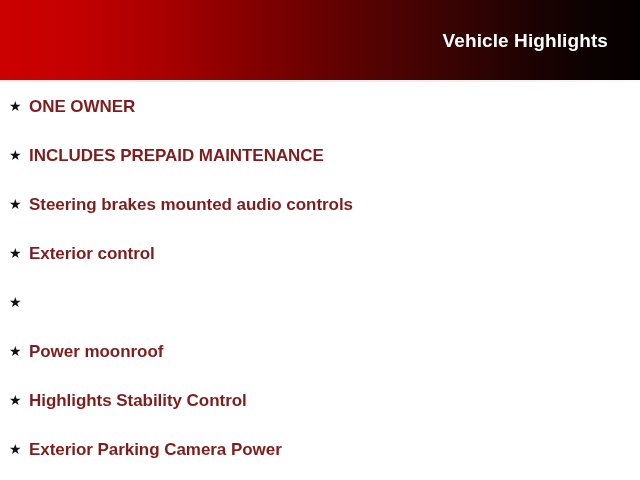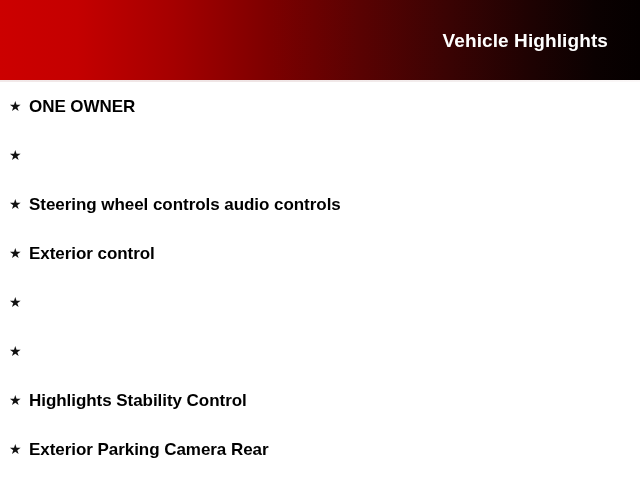--- a/index.html
+++ b/index.html
@@ -90,21 +90,21 @@
     width: 20px;
     flex: 0 0 20px;
     color: #111111;
     font-size: 14px;
     line-height: 1;
     text-align: left;
     transform: translateY(-1px);
   }
 
   .highlight-label {
-    color: #000000;
+    color: #7f1d1d;
     font-size: 17px;
     font-weight: bold;
     line-height: 20px;
     white-space: nowrap;
     letter-spacing: -0.05px;
   }
 </style>
 </head>
 <body>
 
@@ -117,45 +117,47 @@
 
   <ul id="highlights-list">
 
     <li class="highlight-row">
       <span class="star-icon">★</span>
       <span class="highlight-label">ONE OWNER</span>
     </li>
 
     <li class="highlight-row">
       <span class="star-icon">★</span>
+      <span class="highlight-label">INCLUDES PREPAID MAINTENANCE</span>
     </li>
 
     <li class="highlight-row">
       <span class="star-icon">★</span>
-      <span class="highlight-label">Steering wheel controls audio controls</span>
+      <span class="highlight-label">Steering brakes mounted audio controls</span>
     </li>
 
     <li class="highlight-row">
       <span class="star-icon">★</span>
       <span class="highlight-label">Exterior control</span>
     </li>
 
     <li class="highlight-row">
       <span class="star-icon">★</span>
     </li>
 
     <li class="highlight-row">
       <span class="star-icon">★</span>
+      <span class="highlight-label">Power moonroof</span>
     </li>
 
     <li class="highlight-row">
       <span class="star-icon">★</span>
       <span class="highlight-label">Highlights Stability Control</span>
     </li>
 
     <li class="highlight-row">
       <span class="star-icon">★</span>
-      <span class="highlight-label">Exterior Parking Camera Rear</span>
+      <span class="highlight-label">Exterior Parking Camera Power</span>
     </li>
 
   </ul>
 
 </div>
 
 </body></html>

